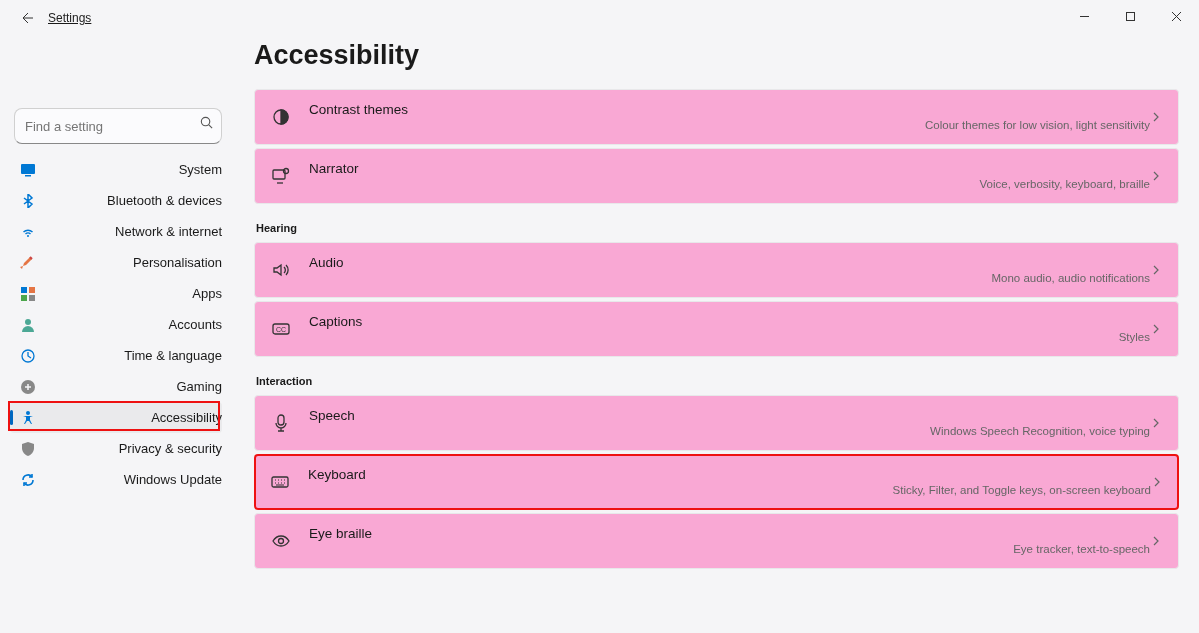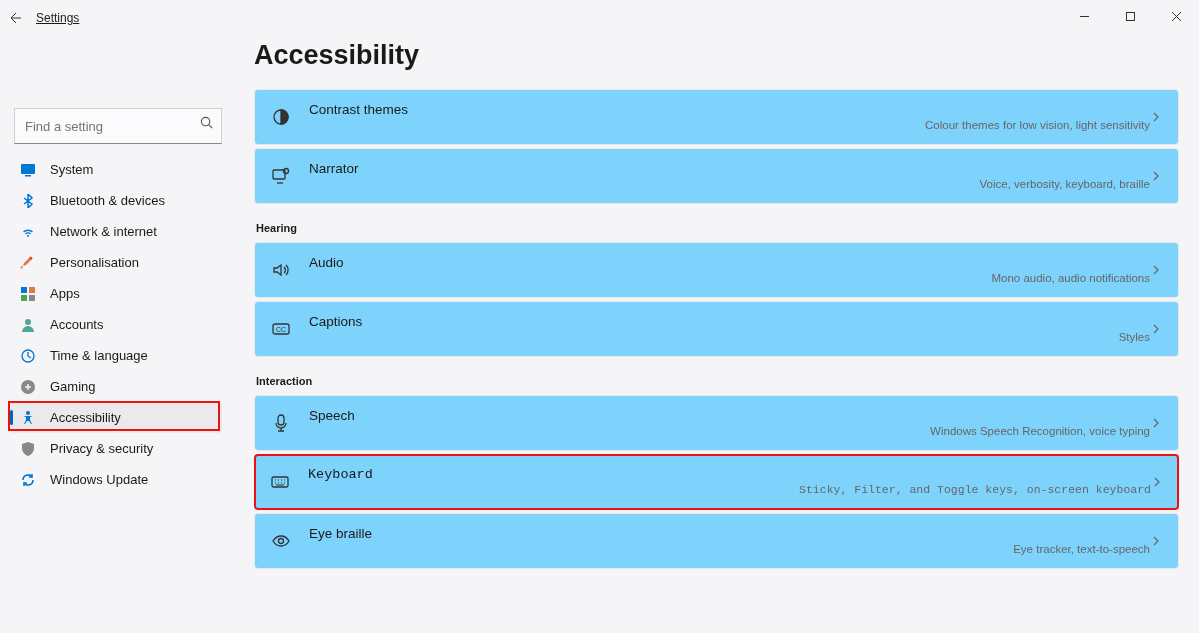--- a/index.html
+++ b/index.html
@@ -12,20 +12,21 @@
     height: 633px;
     overflow: hidden;
     position: relative;
   }
   .titlebar {
     position: absolute;
     top: 0; left: 0; right: 0;
     height: 36px;
     display: flex;
     align-items: center;
+    padding-left: 12px;
     text-decoration: underline;
   }
   .back-btn {
     width: 30px; height: 30px;
     display: flex; align-items: center; justify-content: center;
     cursor: pointer;
     border-radius: 4px;
   }
   .app-title { font-size: 12px; margin-left: 6px; color: #222; }
   .win-controls {
@@ -42,21 +43,21 @@
   .search-wrap {
     position: absolute;
     left: 14px; top: 108px;
     width: 208px;
   }
   .search-input {
     width: 100%;
     height: 36px;
     border: 1px solid #d0d0d0;
     border-bottom: 1.5px solid #888;
-    border-radius: 0;
+    border-radius: 8px;
     background: #fbfbfd;
     padding: 0 30px 0 10px;
     font-size: 13px;
     color: #666;
     outline: none;
   }
   .search-icon {
     position: absolute;
     right: 8px; top: 7px;
     width: 15px; height: 15px;
@@ -71,20 +72,21 @@
   .nav-item {
     height: 31px;
     display: flex;
     align-items: center;
     padding-left: 10px;
     border-radius: 4px;
     cursor: pointer;
     font-size: 13px;
     color: #1a1a1a;
     position: relative;
+    justify-content: space-between;
   }
   .nav-item .nav-icon {
     width: 16px; height: 16px;
     margin-right: 14px;
     flex-shrink: 0;
     display: flex; align-items: center; justify-content: center;
   }
   .nav-item.active {
     background: #eaeaec;
   }
@@ -113,21 +115,21 @@
     margin-bottom: 18px;
     color: #1a1a1a;
   }
   .section-label {
     font-size: 11px;
     font-weight: 600;
     color: #1a1a1a;
     margin: 18px 0 8px 2px;
   }
   .card {
-    background: #7dd3fc;
+    background: #f9a8d4;
     border: 1px solid #e8e8ea;
     border-radius: 4px;
     height: 56px;
     display: flex;
     align-items: center;
     padding: 0 16px;
     margin-bottom: 3px;
     cursor: pointer;
     position: relative;
   }
@@ -141,21 +143,20 @@
   .card-text { flex: 1; }
   .card-title { font-size: 13.5px; color: #1a1a1a; line-height: 1.3; }
   .card-sub   { font-size: 11.5px; color: #666; line-height: 1.3; text-align: right; }
   .chevron {
     color: #666;
     flex-shrink: 0;
   }
   .card.highlighted {
     border: 2.5px solid #e11;
     padding: 0 14px;
-    font-family: Liberation Mono, monospace;
   }
 </style>
 </head>
 <body>
 
 <div class="titlebar">
   <div class="back-btn">
     <svg width="16" height="16" viewBox="0 0 16 16" fill="none" stroke="#333" stroke-width="1">
       <path d="M9 3 L4 8 L9 13 M4 8 H14"></path>
     </svg>

